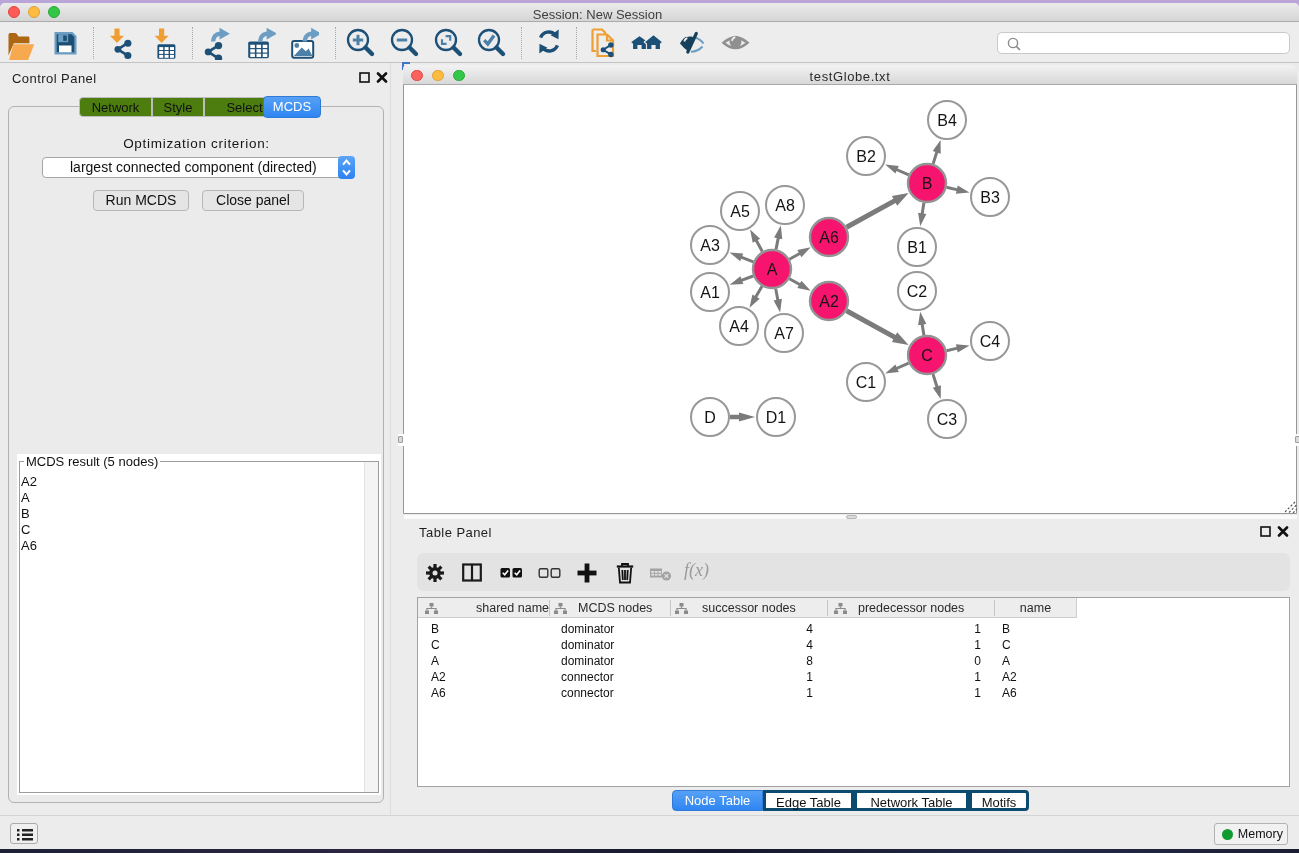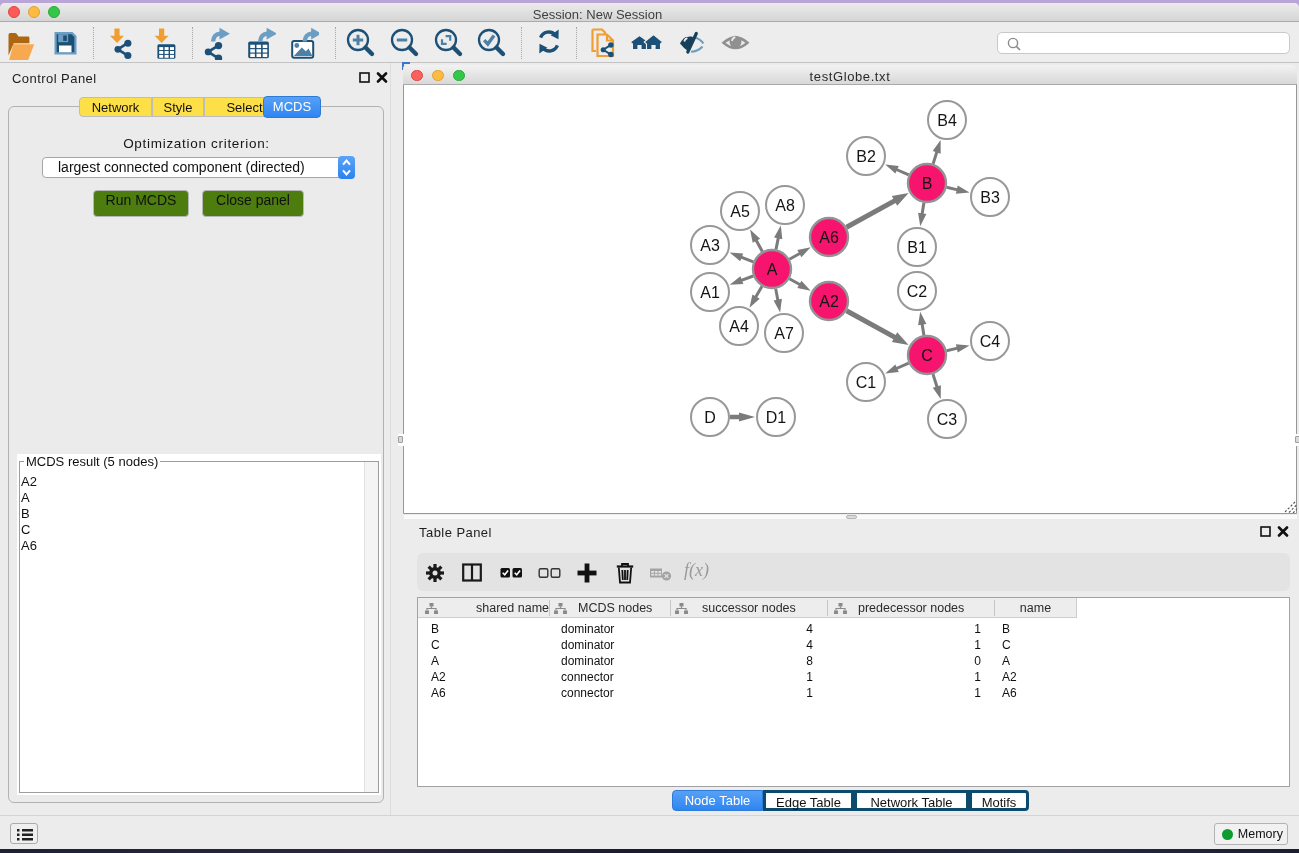--- a/index.html
+++ b/index.html
@@ -6,27 +6,27 @@
 .abs{position:absolute}
 #win{position:absolute;left:0;top:3px;width:1299px;height:847px;background:#ececec;border-radius:5px 5px 0 0}
 #titlebar{position:absolute;left:0;top:3px;width:1299px;height:19px;background:linear-gradient(#ebebeb,#d5d5d5);border-bottom:1px solid #ababab;border-radius:5px 5px 0 0}
 #title{position:absolute;left:0;top:7px;width:1195px;text-align:center;font-size:13px;color:#404040}
 .tl{position:absolute;width:12px;height:12px;border-radius:50%;top:6px}
 #toolbar{position:absolute;left:0;top:23px;width:1299px;height:40px;background:#ededed;border-bottom:1px solid #c3c3c3}
 .tsep{position:absolute;top:27px;height:32px;width:0;border-left:1px dotted #a8a8a8}
 .ticon{position:absolute}
 #searchbox{position:absolute;left:997px;top:32px;width:293px;height:22px;background:#fff;border:1px solid #c9c9c9;border-radius:5px}
 #cp-title{position:absolute;left:12px;top:71px;font-size:13px;letter-spacing:0.45px;color:#1d1d1d}
-.tab{position:absolute;top:97px;height:20px;background:#fde047;border:1px solid #bdbdbd;font-size:13px;color:#111;text-align:center;line-height:19px}
+.tab{position:absolute;top:97px;height:20px;background:#4d7c0f;border:1px solid #bdbdbd;font-size:13px;color:#111;text-align:center;line-height:19px}
 #tab-mcds{background:linear-gradient(#57a1f6,#2e85f2);color:#fff;border:1px solid #2e7ad6;border-radius:4px}
 #cp-panel{position:absolute;left:8px;top:106px;width:376px;height:697px;border:1px solid #b2b2b2;border-radius:6px;background:#ebebeb}
 #optlabel{position:absolute;left:0;top:136px;width:393px;text-align:center;font-size:13.5px;letter-spacing:0.7px;color:#161616}
-#dropdown{position:absolute;left:42px;top:157px;width:312px;height:21px;background:#fff;border:1px solid #a6a6a6;border-radius:4px;font-size:14px;color:#111;line-height:19px;padding-left:15px}
+#dropdown{position:absolute;left:42px;top:157px;width:312px;height:21px;background:#fff;border:1px solid #a6a6a6;border-radius:4px;font-size:14px;color:#111;line-height:19px;padding-left:27px}
 #spinner{position:absolute;left:338px;top:156px;width:17px;height:23px;background:linear-gradient(#5ba4f7,#2b82f1);border-radius:4px;}
-.btn{position:absolute;top:190px;height:27px;background:#4d7c0f;border:1px solid #b7b7b7;border-radius:4px;font-size:14px;color:#111;text-align:center;line-height:19px}
+.btn{position:absolute;top:190px;height:21px;background:#e5e5e5;border:1px solid #b7b7b7;border-radius:4px;font-size:14px;color:#111;text-align:center;line-height:19px}
 #mcdsbox{position:absolute;left:17px;top:454px;width:364px;height:341px;background:#fff}
 #mcdsborder{position:absolute;left:19px;top:461px;width:360px;height:332px;border:1px solid #9d9d9d}
 #mcdsscroll{position:absolute;left:364px;top:462px;width:14px;height:330px;background:#f4f4f4;border-left:1px solid #e2e2e2}
 #mcdslabel{position:absolute;left:24px;top:454px;font-size:13px;color:#111;background:#fff;padding:0 2px}
 .mcdsitem{position:absolute;left:21px;font-size:13px;color:#111}
 #cp-divline{position:absolute;left:390px;top:63px;width:1px;height:752px;background:#dcdcdc}
 #netwin{position:absolute;left:403px;top:65px;width:894px;height:449px;background:#fff;border:1.5px solid #979797;border-radius:4px 4px 0 0}
 #nettitle{position:absolute;left:403px;top:65px;width:894px;height:20px;background:linear-gradient(#f2f2f2,#d8d8d8);border-bottom:1px solid #a9a9a9;border-radius:4px 4px 0 0}
 #nettext{position:absolute;left:403px;top:69px;width:894px;text-align:center;font-size:13px;letter-spacing:0.6px;color:#2b2b2b}
 .mtl{position:absolute;width:11.5px;height:11.5px;border-radius:50%;top:69.5px}

